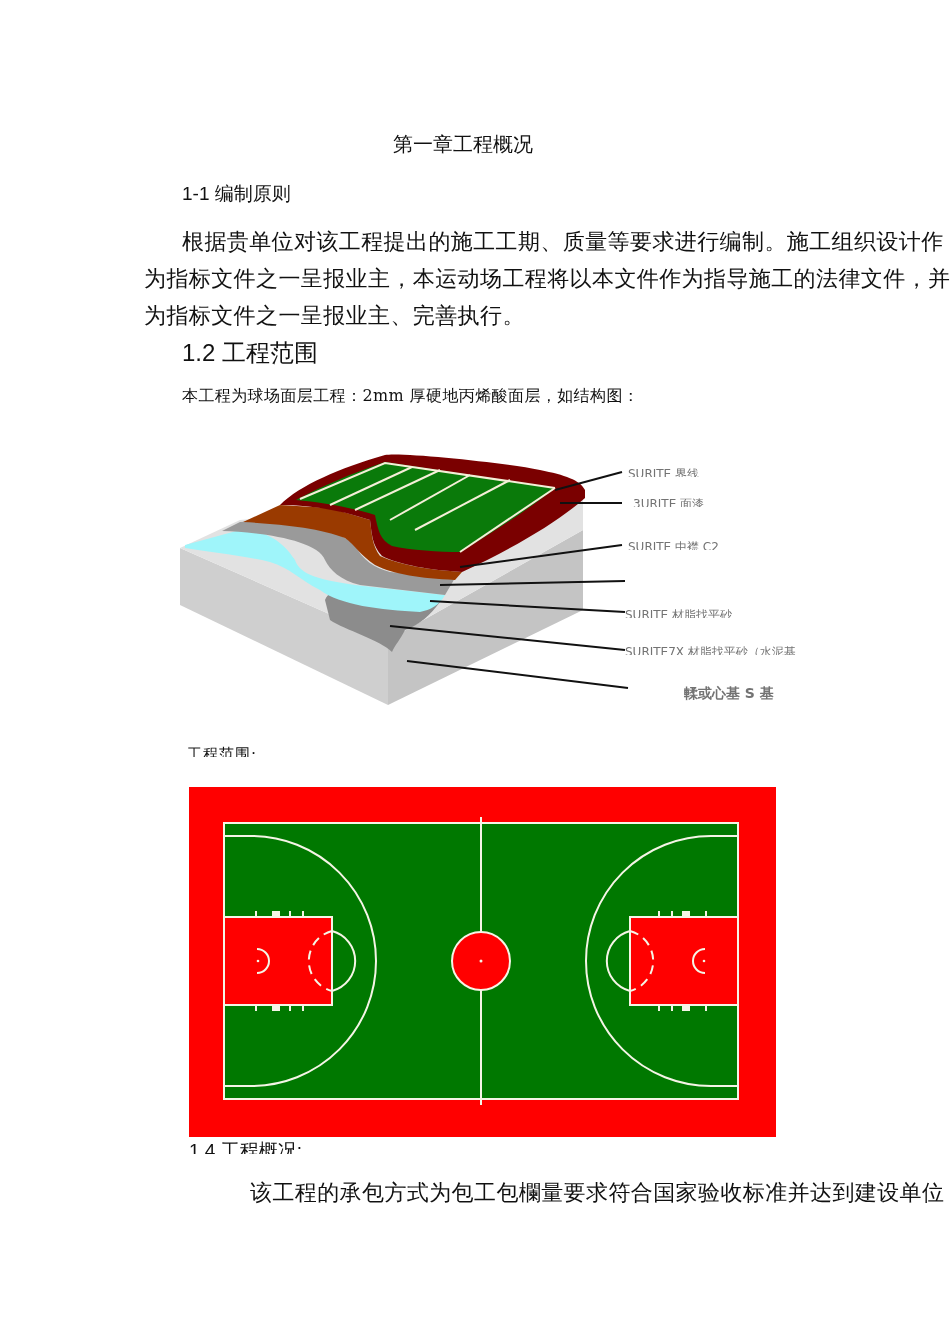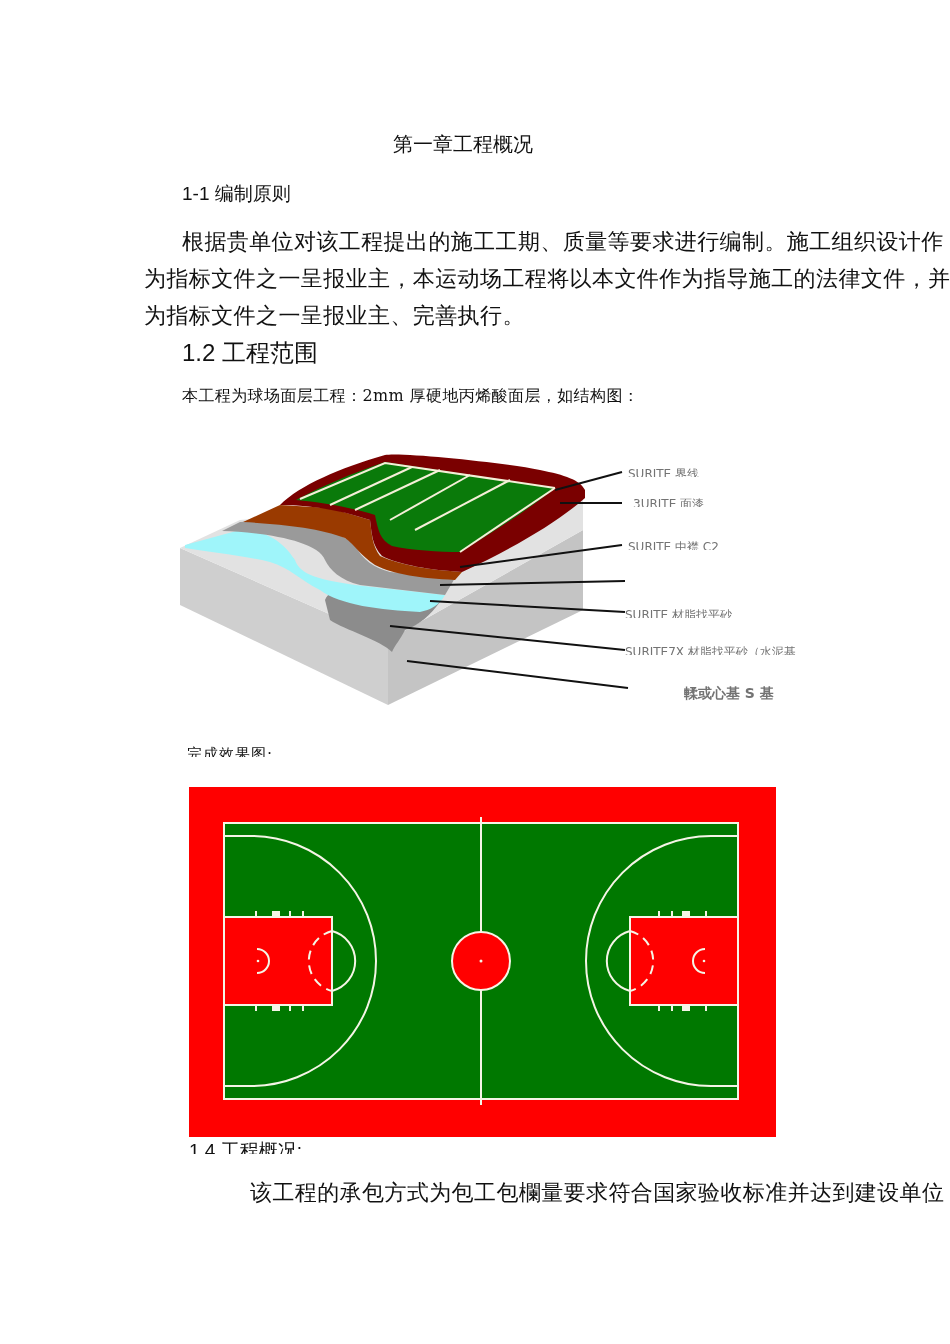--- a/index.html
+++ b/index.html
@@ -69,21 +69,21 @@
 </svg>
 
 <div class="abs diagram-label" style="left:628px; top:467px;">SURITE 界线</div>
 <div class="abs diagram-label" style="left:633px; top:497px;">3URITE 面漆</div>
 <div class="abs diagram-label" style="left:628px; top:540px;">SURITE 中襟 C2</div>
 <div class="abs diagram-label" style="left:628px; top:576px;"></div>
 <div class="abs diagram-label" style="left:625px; top:608px;">SURITE 材脂找平砂</div>
 <div class="abs diagram-label" style="left:625px; top:645px;">SURITE7X 材脂找平砂（水泥基</div>
 <div class="abs diagram-label bold" style="left:640px; top:685px;margin-left:44px;">輮或心基 S 基</div>
 
-<div class="abs caption" style="left:187px; top:745px;">完成效果图:</div>
+<div class="abs caption" style="left:187px; top:745px;">工程范围:</div>
 
 <svg style="left:189px; top:787px;" width="587" height="350" viewBox="0 0 587 350">
   <rect x="0" y="0" width="587" height="350" fill="#ff0000"></rect>
   <rect x="35" y="36" width="514" height="276" fill="#007800"></rect>
   <g stroke="#f5f5e6" stroke-width="2" fill="none">
     <rect x="35" y="36" width="514" height="276"></rect>
     <line x1="292" y1="30" x2="292" y2="318"></line>
   </g>
 
   <circle cx="292" cy="174" r="29" fill="#ff0000" stroke="#f5f5e6" stroke-width="2"></circle>

